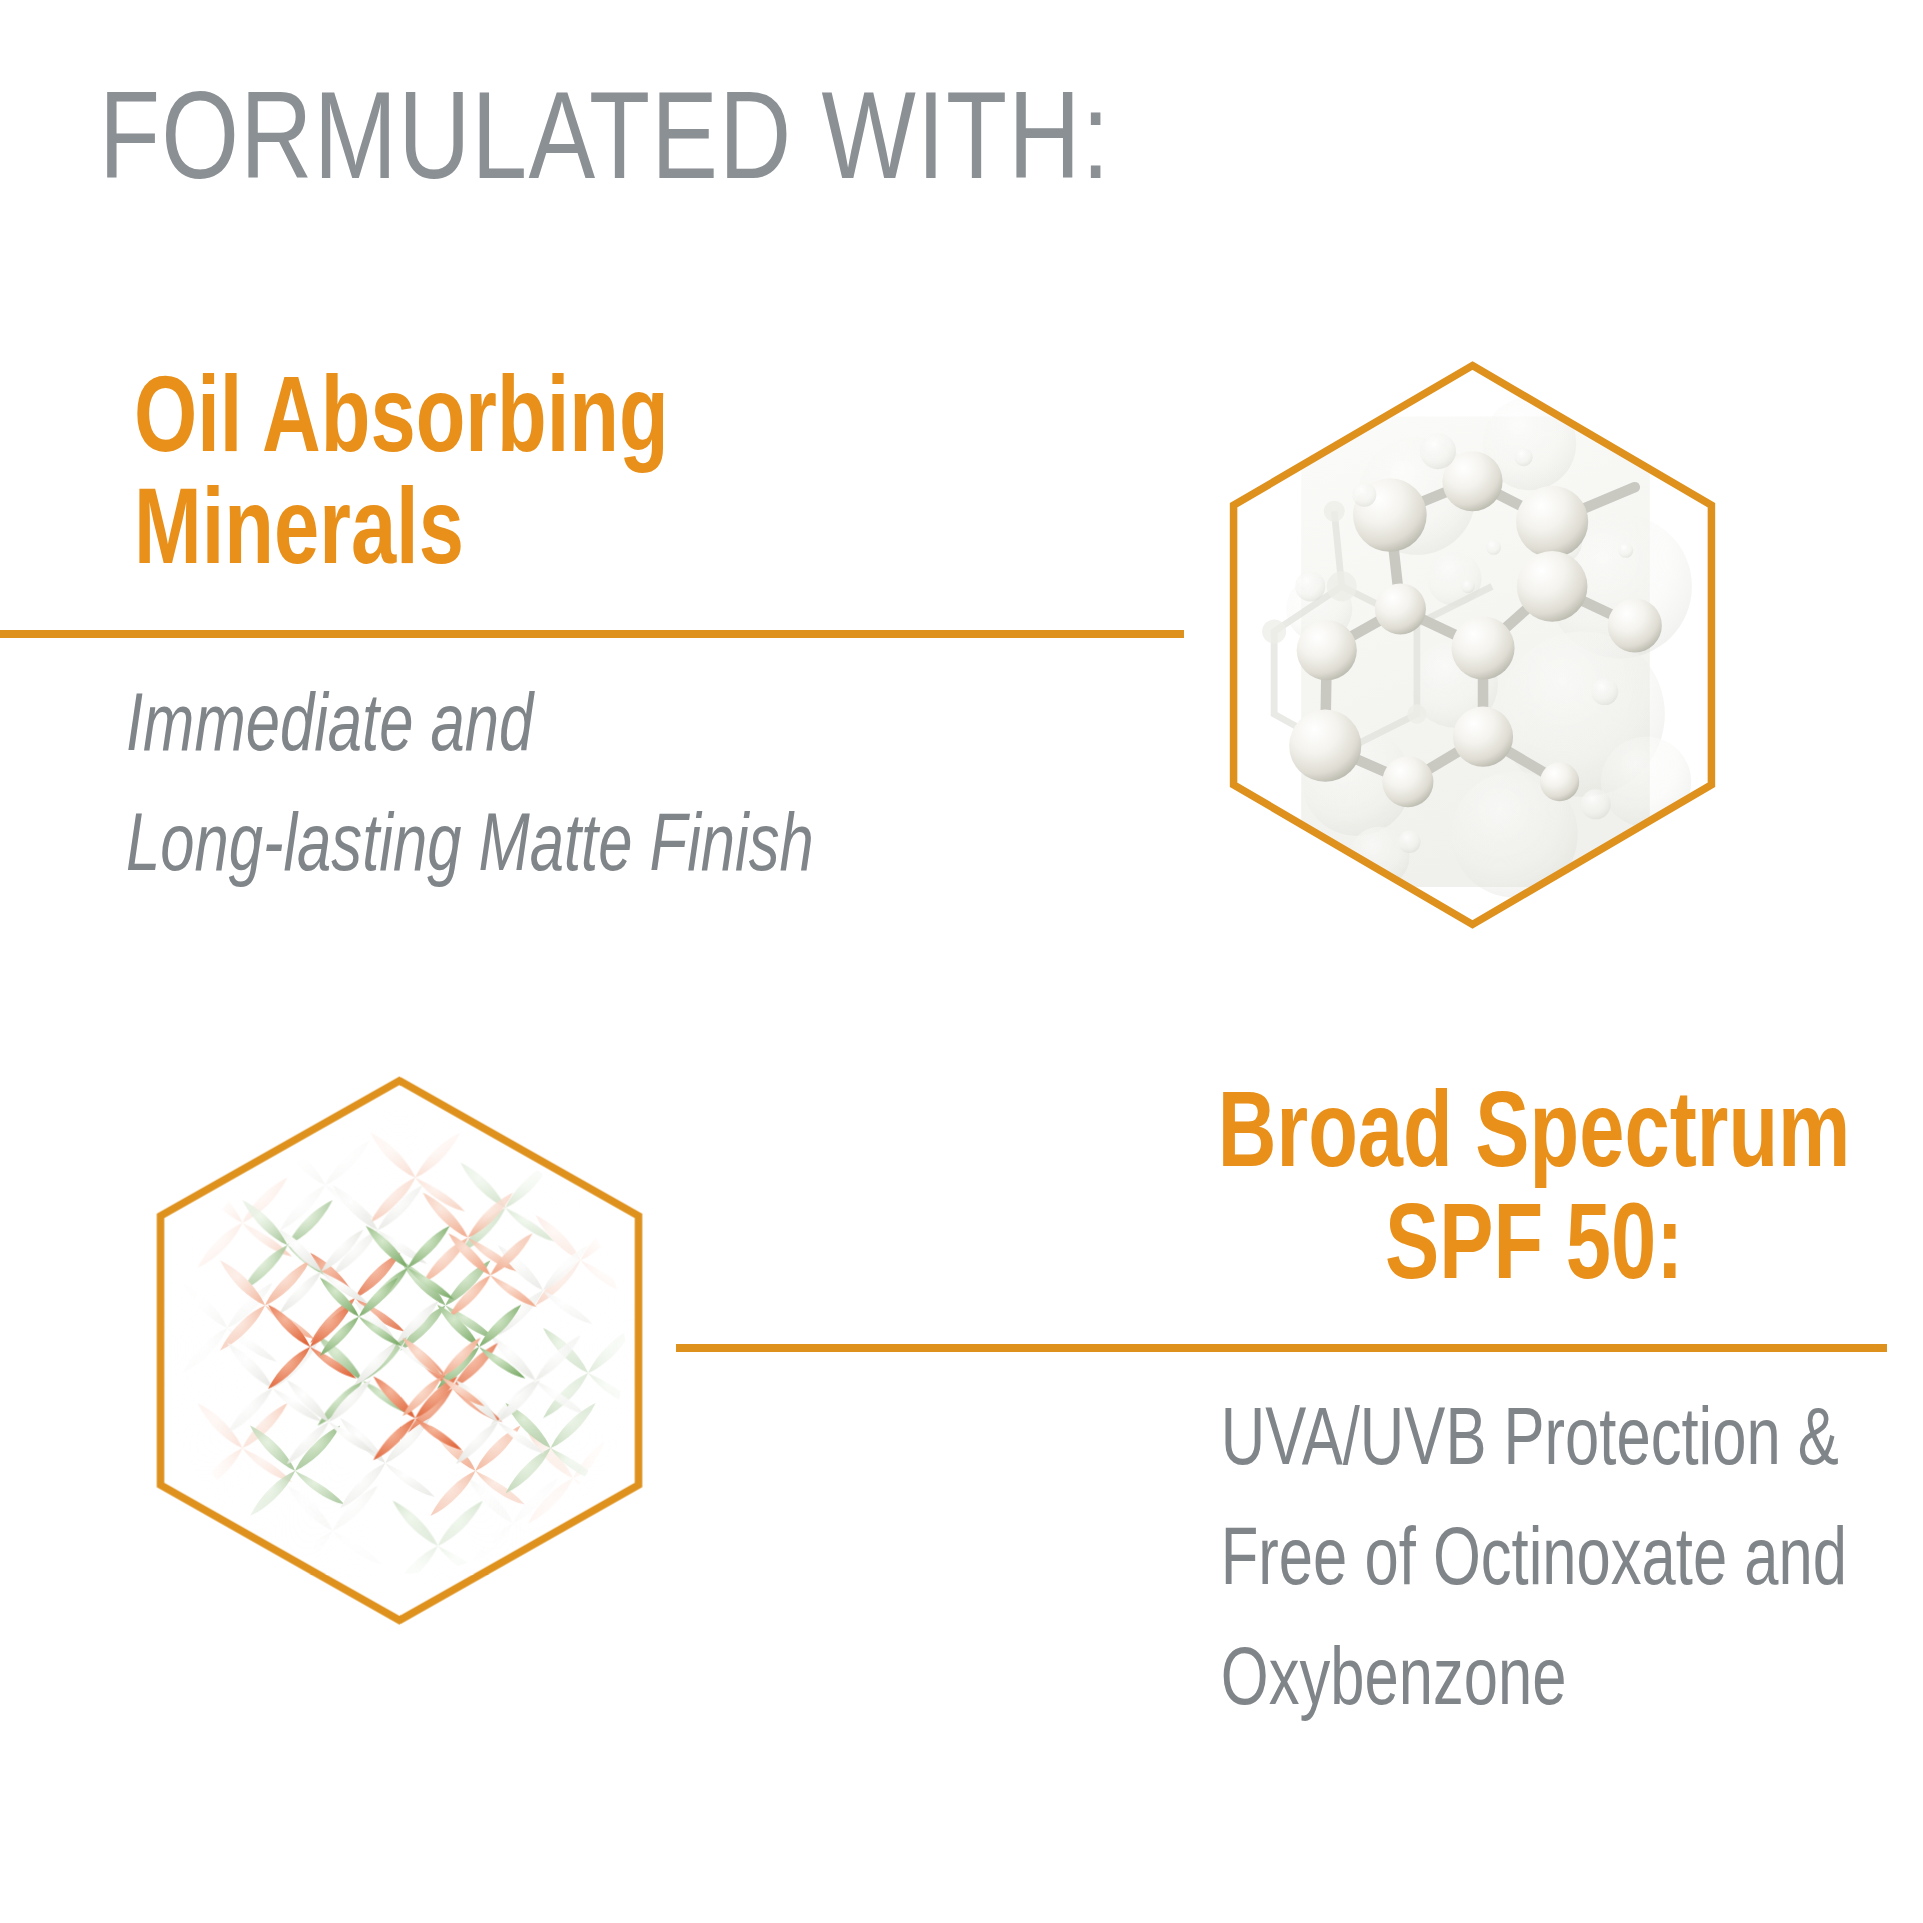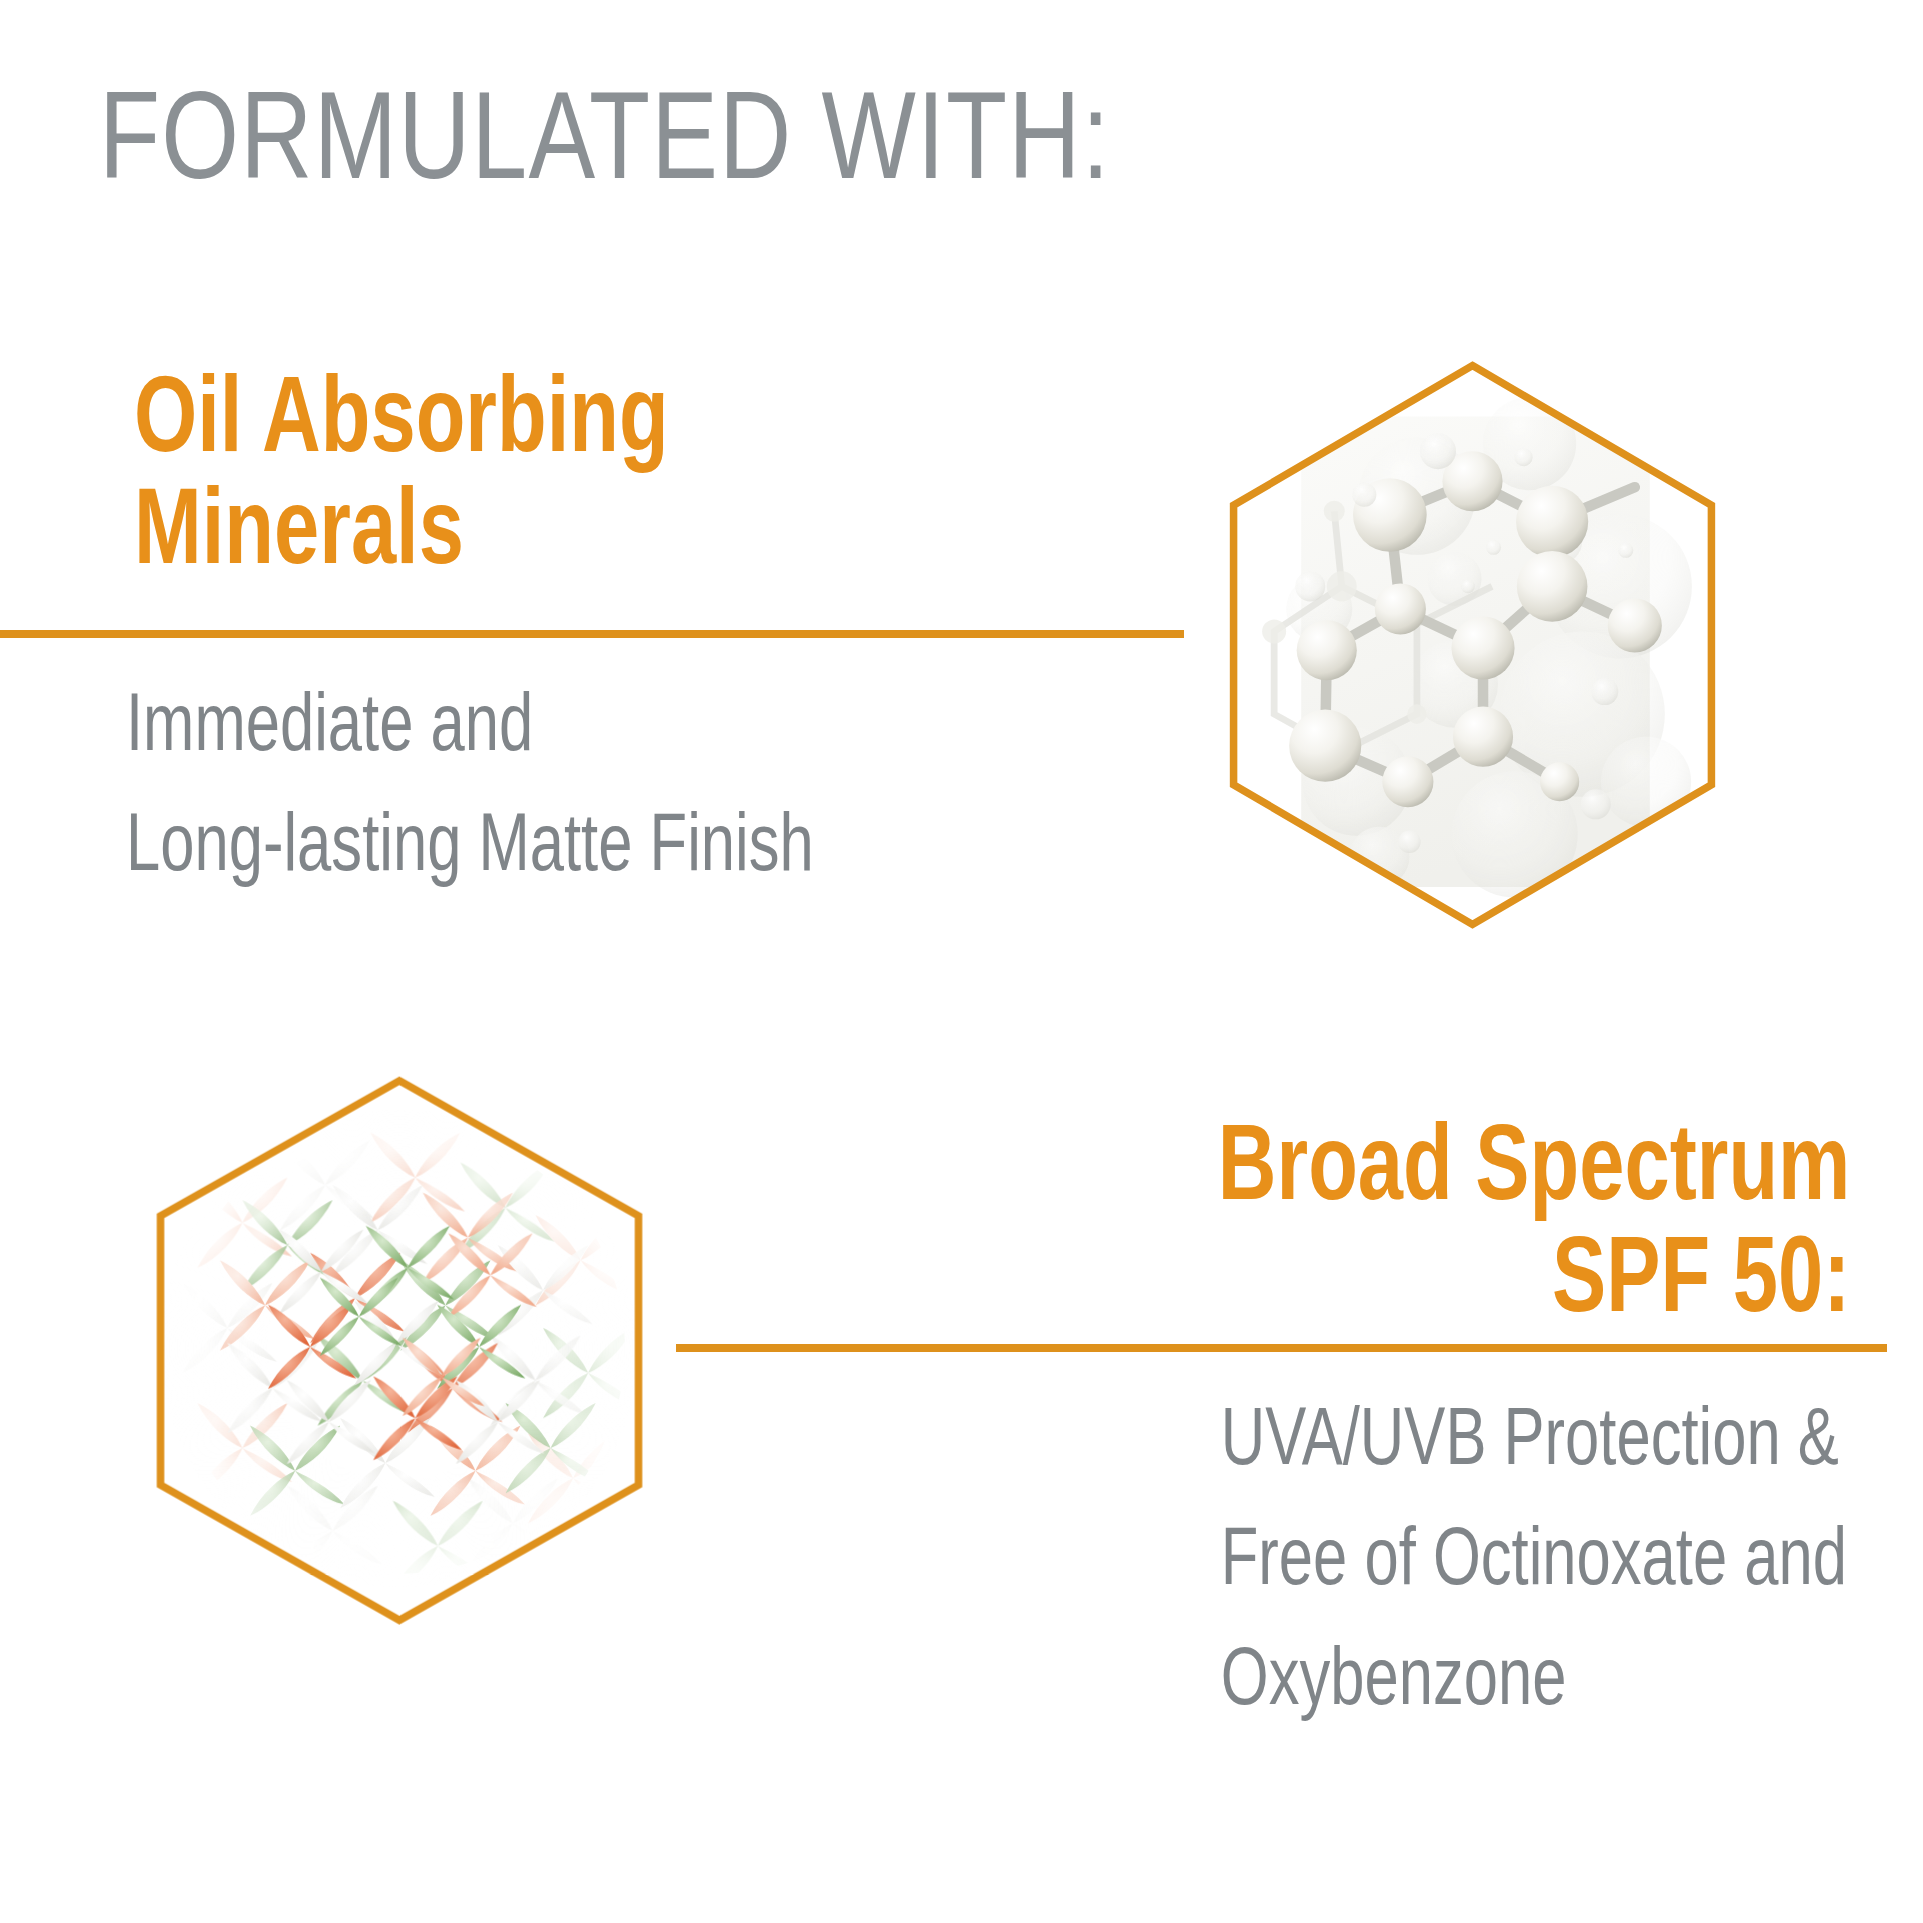--- a/index.html
+++ b/index.html
@@ -84,23 +84,23 @@
   }
 
   
   .hex-badge {
     position: absolute;
   }
   .hex-badge svg { display: block; }
 
   
   .block-tl-head { position: absolute; left: 134px; top: 358px; }
-  .block-tl-body { position: absolute; left: 126px; top: 663px; }
-
-  .block-br-head { position: absolute; right: 45px; top: 1106px; text-align: right; }
+  .block-tl-body { position: absolute; left: 126px; top: 663px; font-style: italic; }
+
+  .block-br-head { position: absolute; right: 45px; top: 1073px; text-align: center; }
   .block-br-body { position: absolute; right: 48px; top: 1377px; text-align: left; }
 
   .hex-top-right { left: 1229px; top: 361px; }
   .hex-bottom-left { left: 156px; top: 1076px; }
 </style>
 </head>
 <body>
 
 <div id="stage">
 

